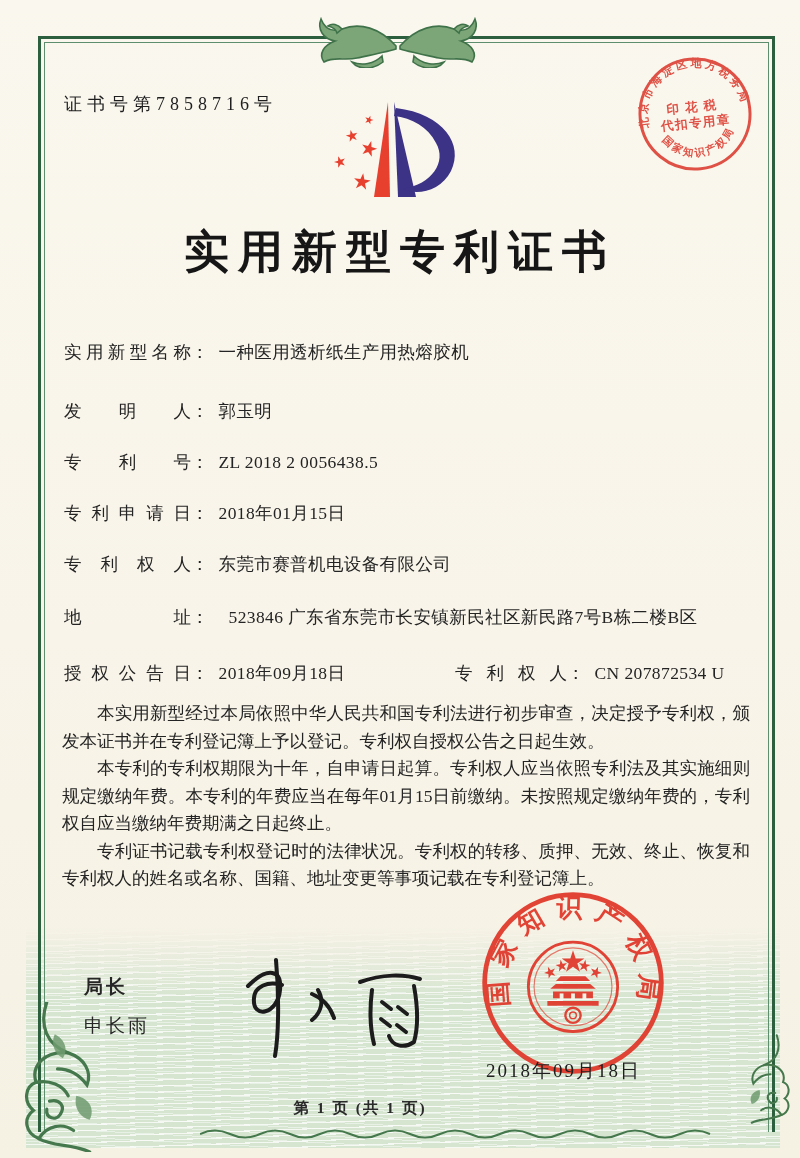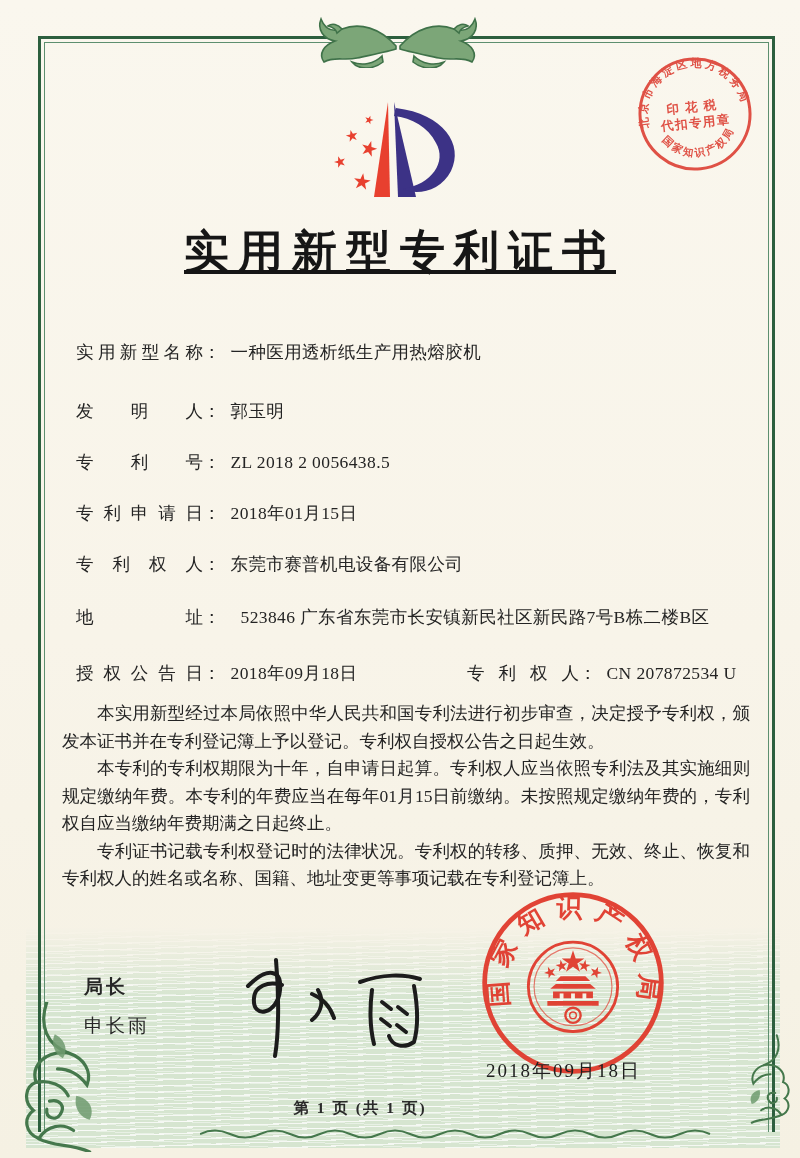--- a/index.html
+++ b/index.html
@@ -24,23 +24,23 @@
   .frame{
     position:absolute;left:38px;right:25px;top:36px;bottom:26px;
     border-top:3px solid #2c5f3e;border-left:3px solid #2c5f3e;border-right:3px solid #2c5f3e;
   }
   .frame-inner{
     position:absolute;left:3px;right:3px;top:3px;bottom:0;
     border-top:1px solid #5d8f6f;border-left:1px solid #5d8f6f;border-right:1px solid #5d8f6f;
   }
   .abs{position:absolute;}
   .certno{left:64px;top:92px;font-size:18px;letter-spacing:5px;color:#1f1f1f;}
-  .title{left:0;right:0;top:222px;text-align:center;font-size:45px;font-weight:700;letter-spacing:9px;color:#161616;text-decoration:underline;}
+  .title{left:0;right:0;top:222px;text-align:center;font-size:45px;font-weight:700;letter-spacing:9px;color:#161616;}
   .field-row{left:64px;display:flex;align-items:flex-start;font-size:17.5px;line-height:1.42;color:#242424;}
-  .lbl{display:inline-block;width:127px;text-align:justify;text-align-last:justify;margin-left:12px;}
+  .lbl{display:inline-block;width:127px;text-align:justify;text-align-last:justify;}
   .colon{display:inline-block;}
   .val{margin-left:10px;letter-spacing:.4px;}
   .val-wrap{margin-left:20px;letter-spacing:.4px;max-width:470px;}
   .grant-no{left:455px;}
   .grant-no .lbl{width:112px;}
   .body-text{left:62px;width:688px;top:700px;font-size:17.5px;line-height:27.5px;text-align:justify;color:#242424;font-family:Liberation Serif, serif;}
   .body-text p{margin:0;text-indent:2em;}
   .signer-title{left:84px;top:974px;font-size:19px;letter-spacing:3px;font-weight:bold;}
   .signer-name{left:84px;top:1013px;font-size:19px;letter-spacing:3px;}
   .seal-date{left:486px;top:1058px;font-size:19px;letter-spacing:2px;color:#1e1e1e;z-index:6;}
@@ -108,20 +108,21 @@
     </g>
     <g fill="#6f9b6f" opacity=".85">
       <path d="M44,70 c10,2 14,10 10,18 c-8,-2 -12,-10 -10,-18 Z"></path>
     </g>
   </svg>
 
   <svg class="abs bottom-wave" width="520" height="16" viewBox="0 0 520 16">
     <path d="M0,8 Q15,1 30,8 T60,8 T90,8 T120,8 T150,8 T180,8 T210,8 T240,8 T270,8 T300,8 T330,8 T360,8 T390,8 T420,8 T450,8 T480,8 T510,8" stroke="#45784c" stroke-width="2" fill="none"></path>
   </svg>
 
+  <div class="abs certno">证书号第7858716号</div>
 
   <svg class="abs logo-svg" width="170" height="115" viewBox="0 0 170 115">
     <g fill="#e8402f">
       <use href="#starp" transform="translate(57,20) rotate(18) scale(0.45)"></use>
       <use href="#starp" transform="translate(40,36) rotate(-14) scale(0.62)"></use>
       <use href="#starp" transform="translate(57,49) rotate(16) scale(0.82)"></use>
       <use href="#starp" transform="translate(28,62) rotate(-18) scale(0.60)"></use>
       <use href="#starp" transform="translate(50,82) rotate(8) scale(0.88)"></use>
       <path d="M76,2 L62,97 L78,97 Z"></path>
     </g>

